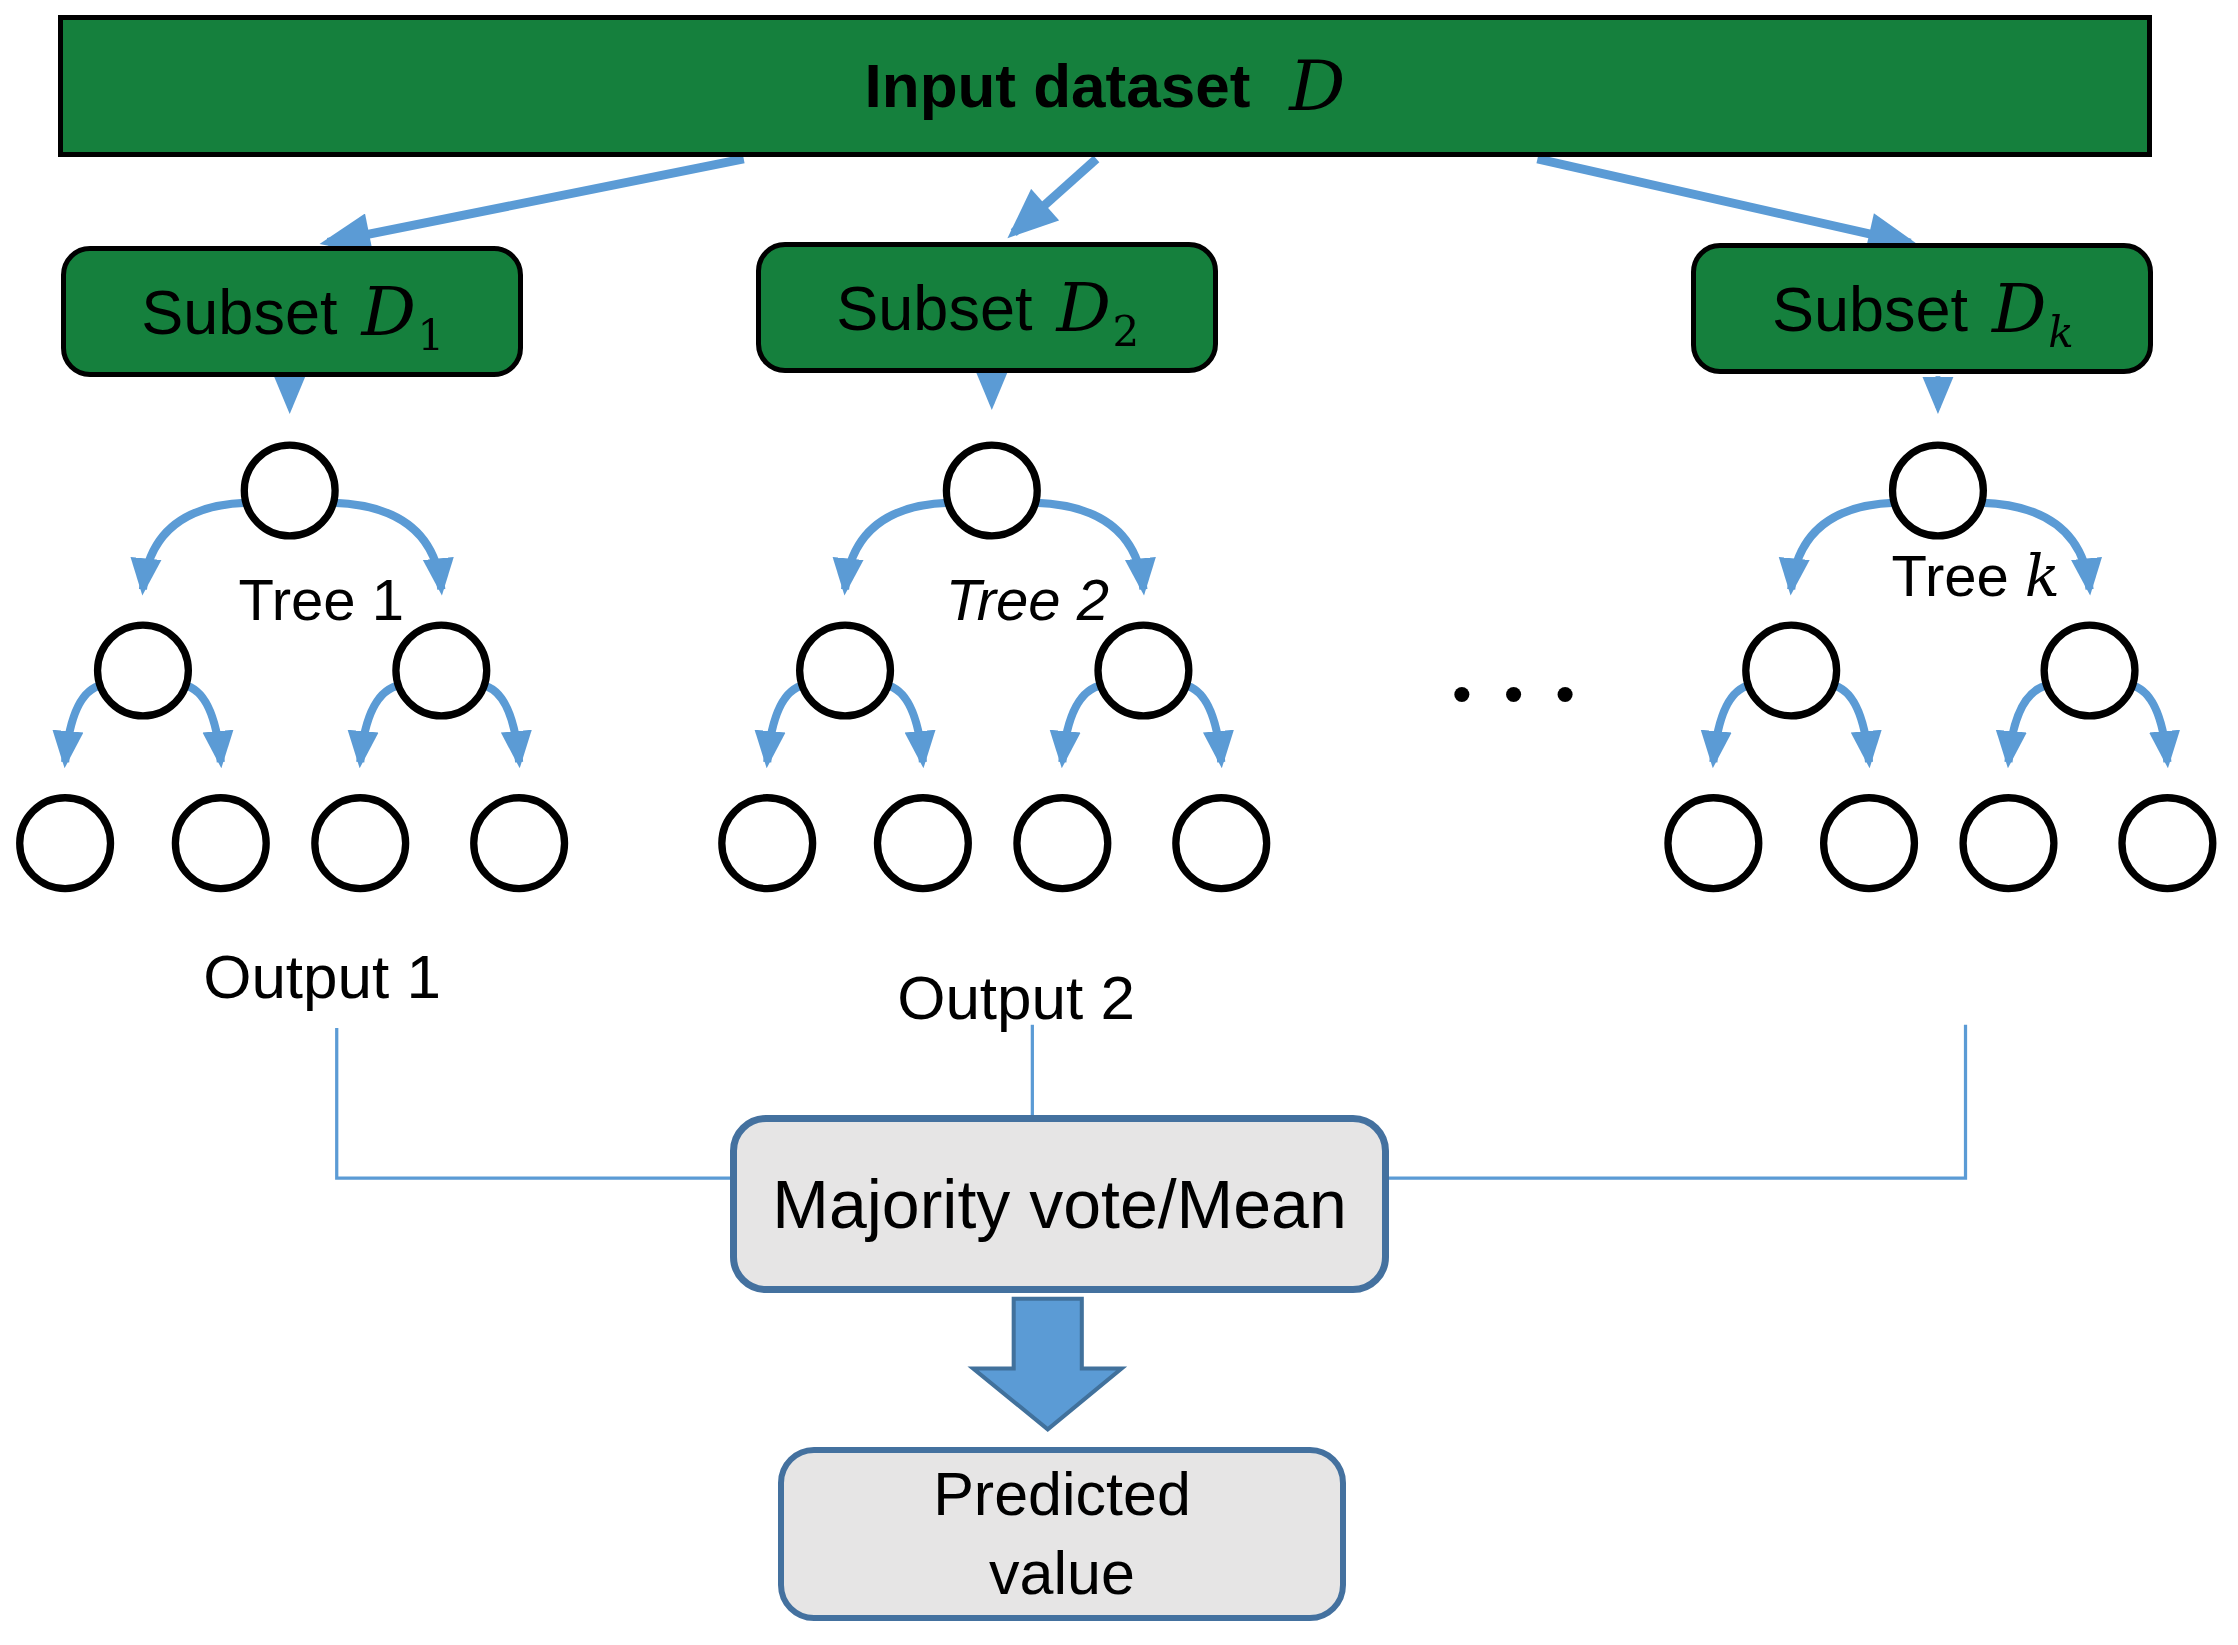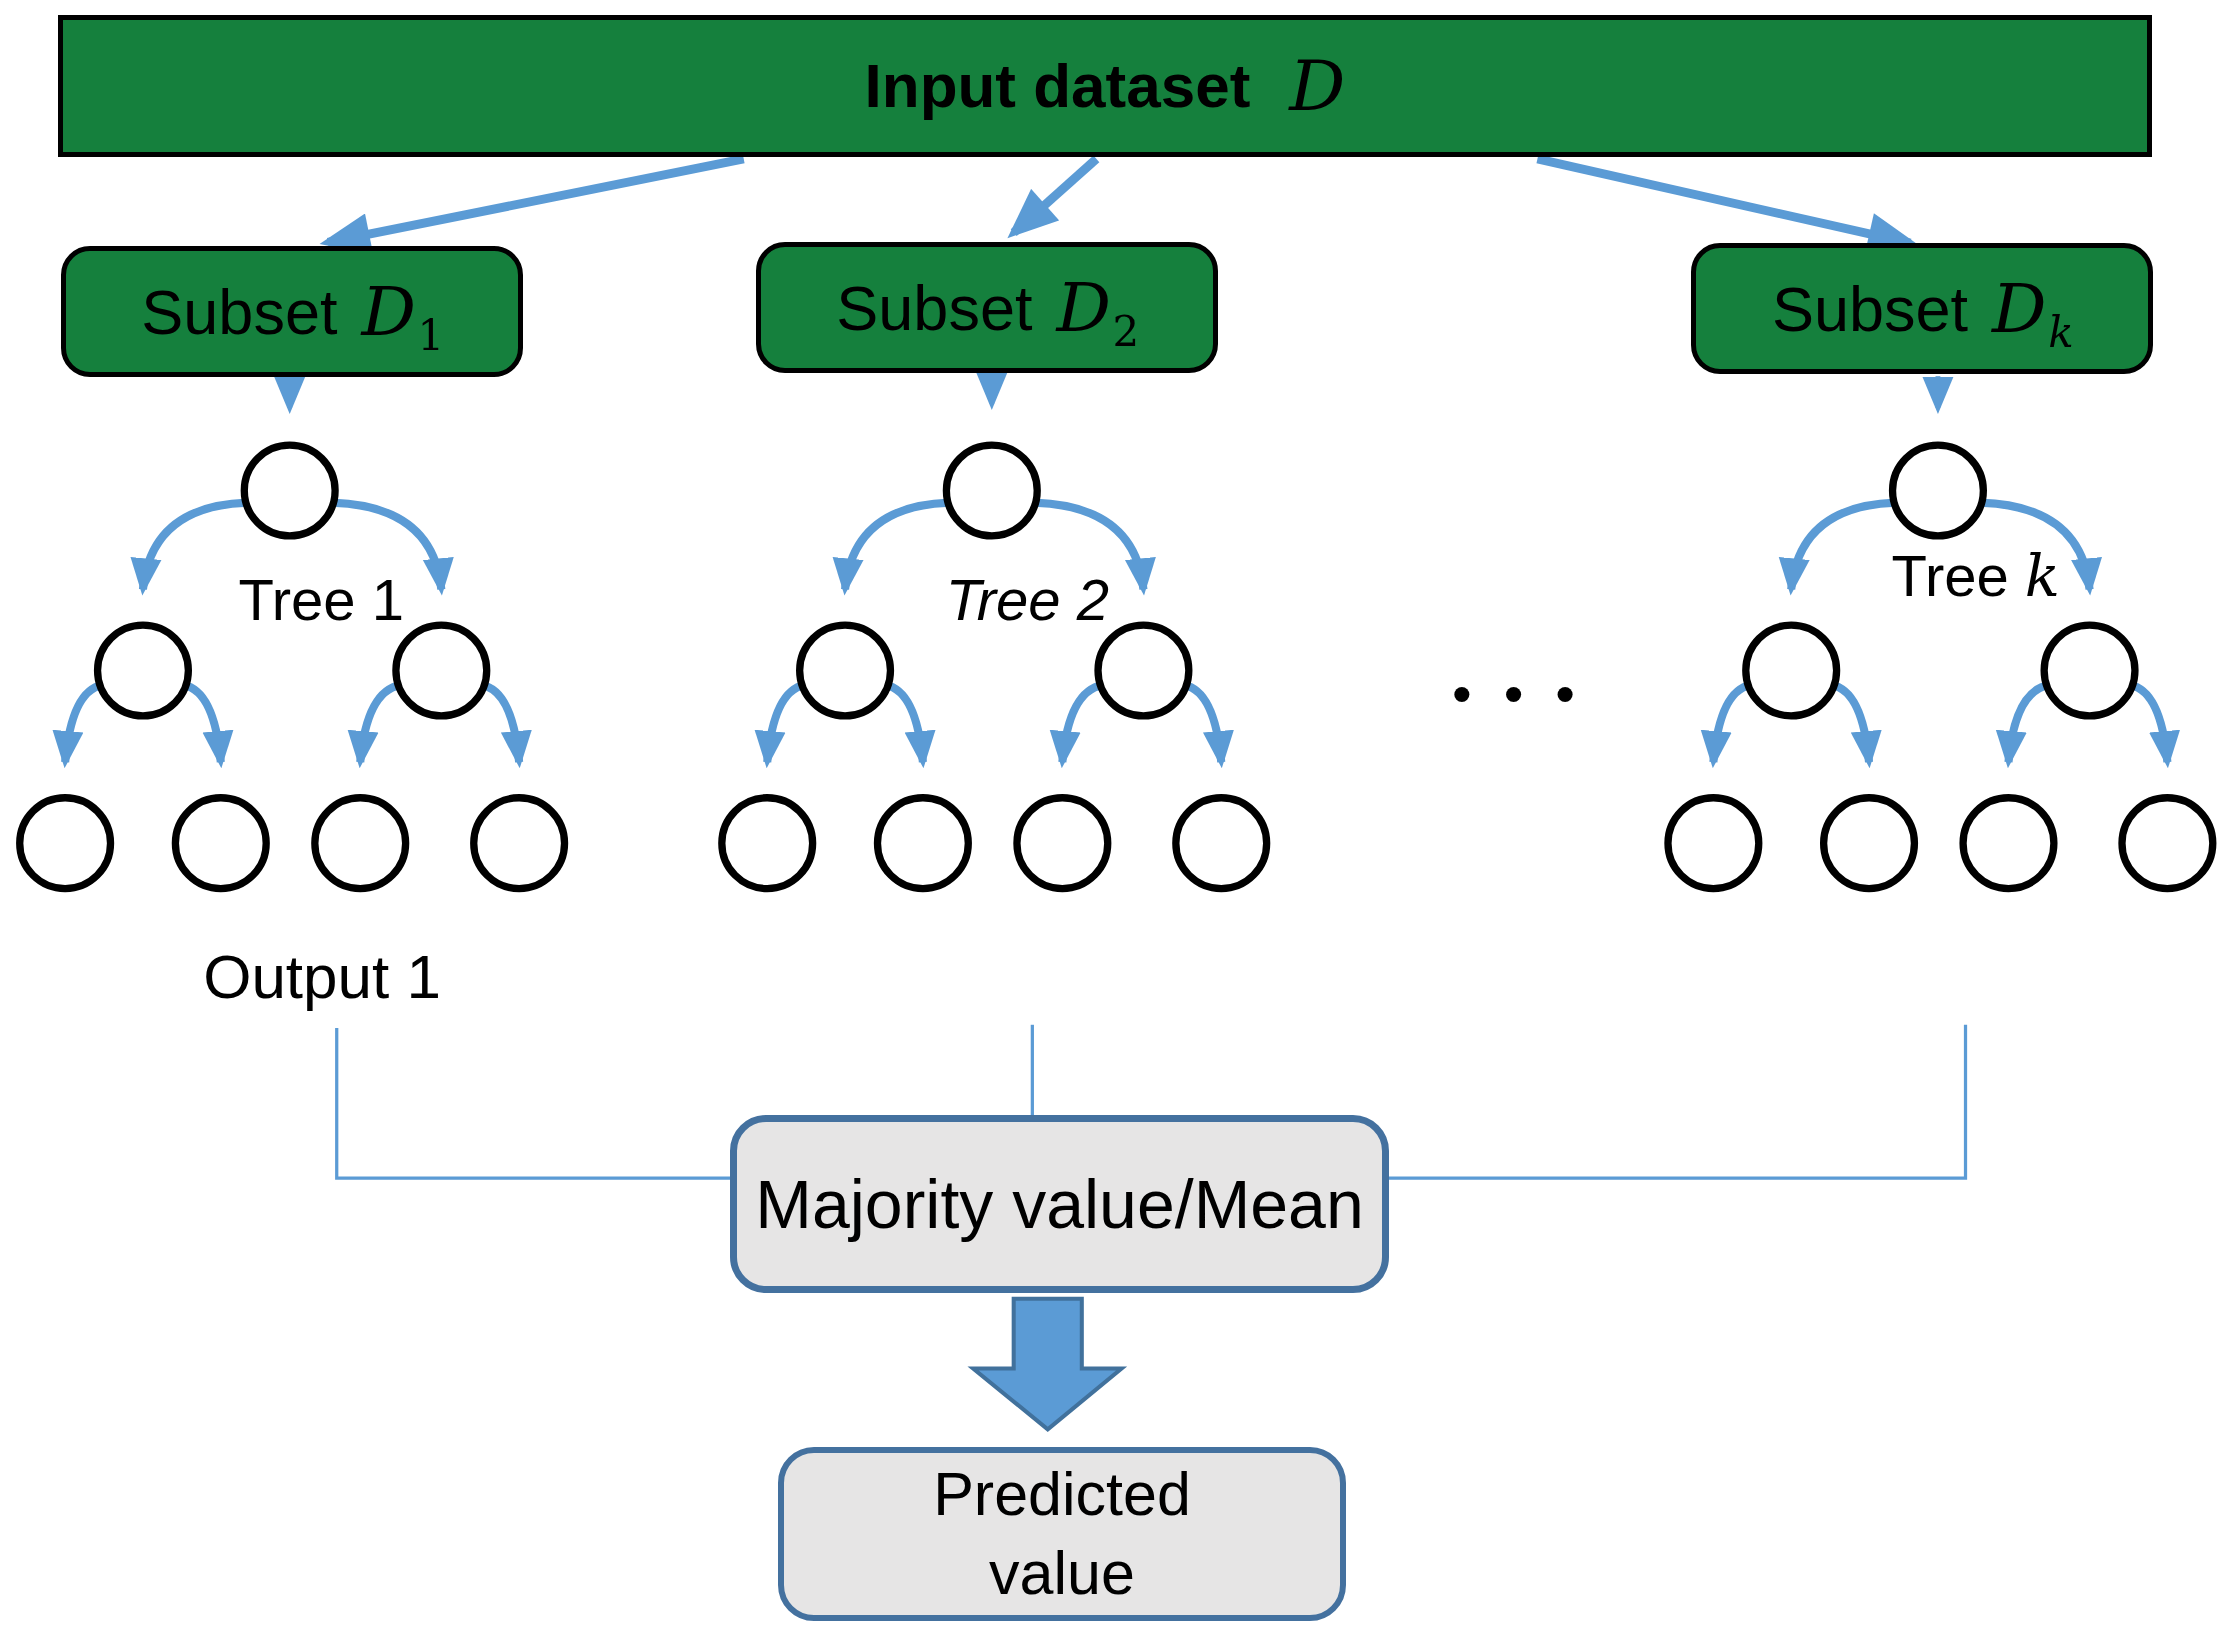--- a/index.html
+++ b/index.html
@@ -244,23 +244,27 @@
     <span>Tree</span>
     <span class="ivar">k</span>
   </div>
 
   <div class="ellipsis">•••</div>
 
   <div class="float-label output-label" style="left:182px; top:941px; width:259px;">
     <span>Output</span>
     <span>1</span>
   </div>
+  <div class="float-label output-label" style="left:876px; top:962px; width:259px;">
+    <span>Output</span>
+    <span>2</span>
+  </div>
 
   <div class="round-box majority-box">
-    <span>Majority value/Mean</span>
+    <span>Majority vote/Mean</span>
   </div>
 
   <div class="round-box predicted-box">
     <span>Predicted</span>
     <span>value</span>
   </div>
 
 </div>
 
 

